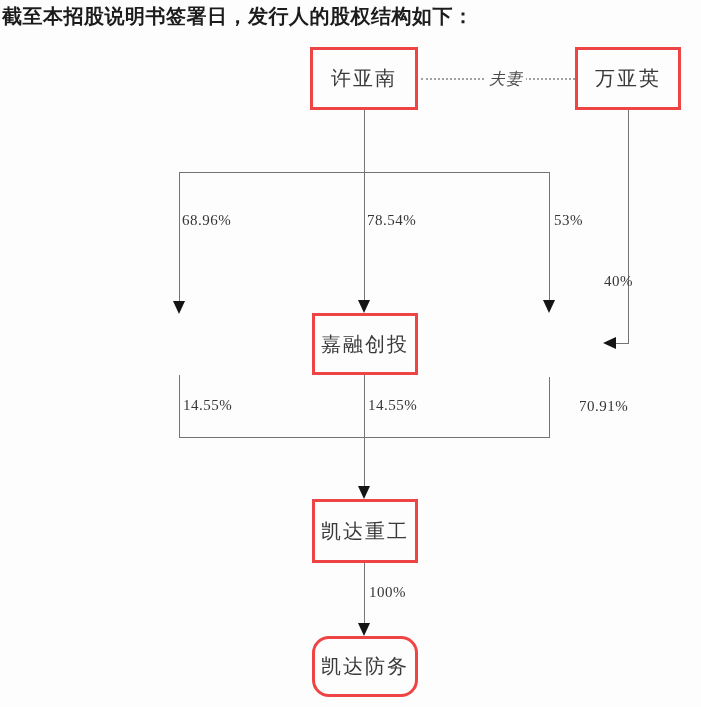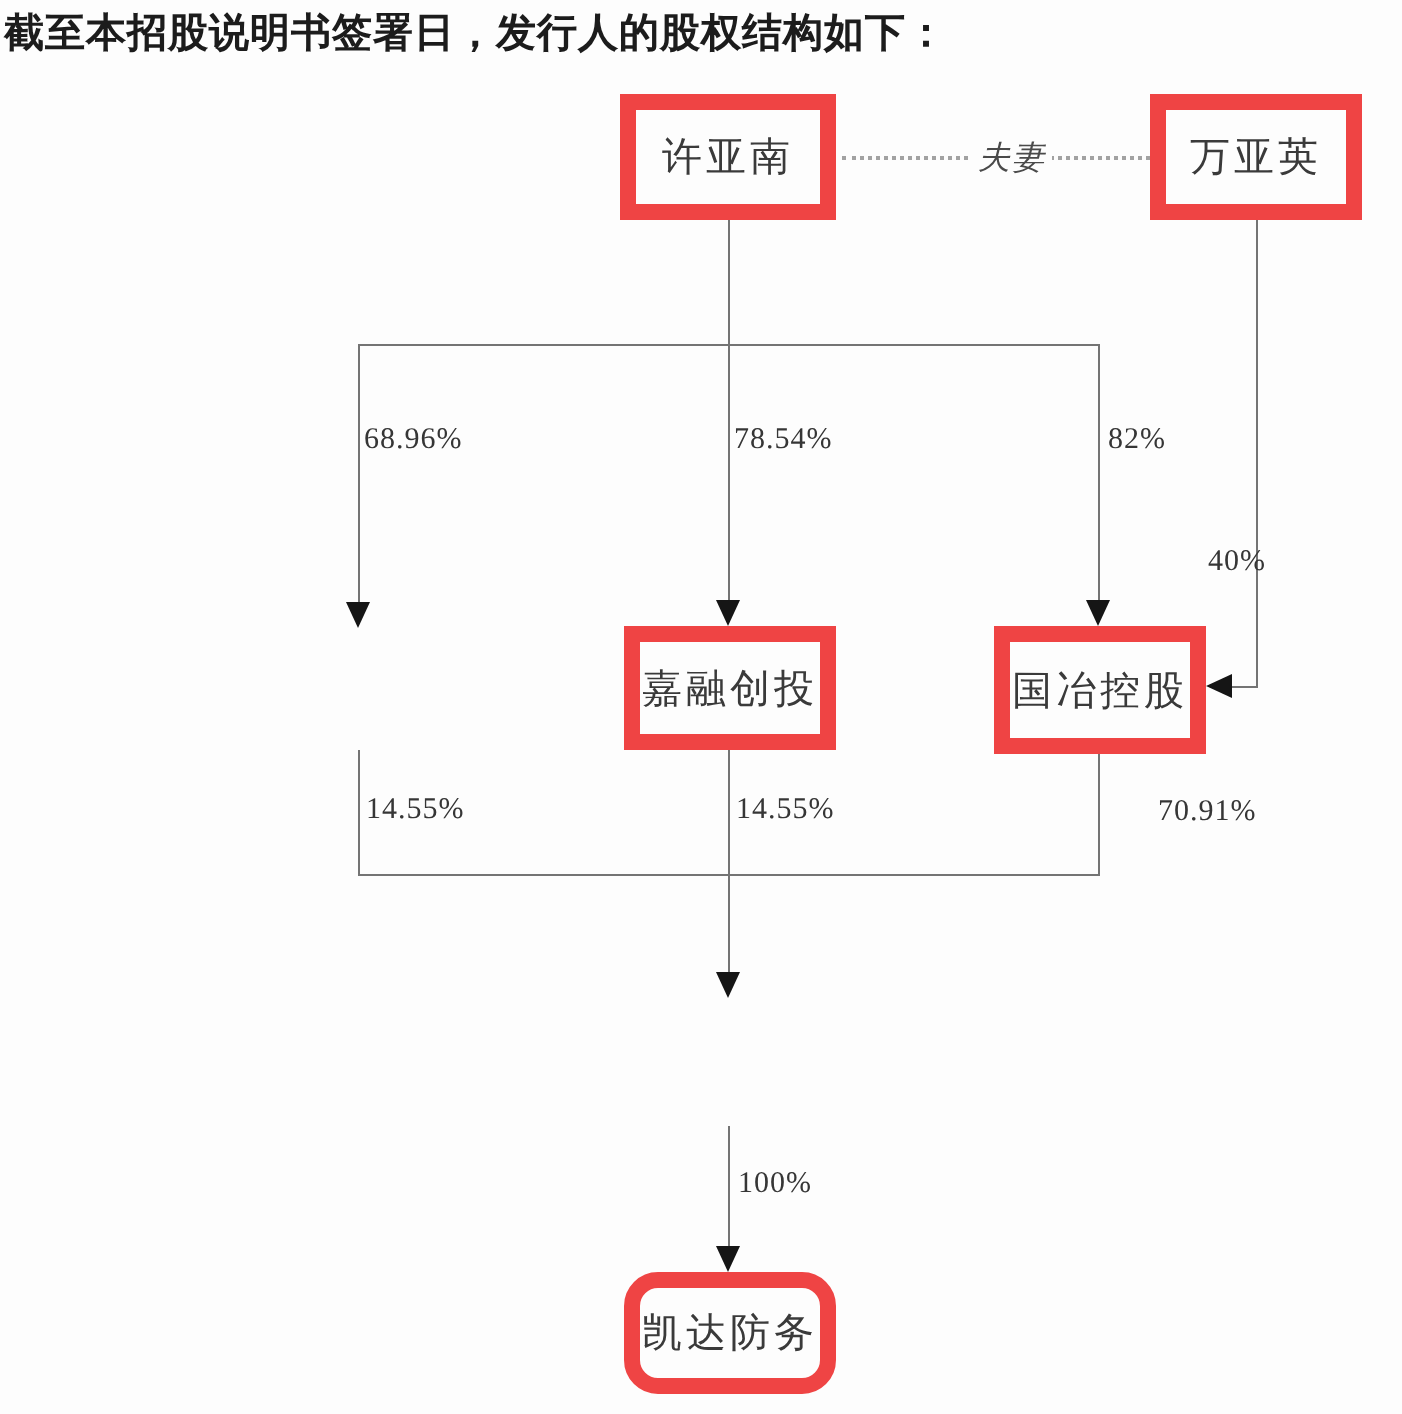--- a/index.html
+++ b/index.html
@@ -11,21 +11,21 @@
     overflow:hidden;
   }
   .stage{position:absolute;left:0;top:0;width:701px;height:552px;}
   .title{
     position:absolute;left:2px;top:3px;
     font-size:20px;font-weight:600;color:#1c1c1c;
     letter-spacing:0.5px;white-space:nowrap;
   }
   .box{
     position:absolute;
-    border:8px solid #ef4444;
+    border:3px solid #ef4444;
     background:#fdfdfd;
     display:flex;align-items:center;justify-content:center;
     font-size:20px;color:#3a3a3a;letter-spacing:2px;
     box-sizing:border-box;white-space:nowrap;
   }
   .hline{position:absolute;height:1px;background:#747474;}
   .vline{position:absolute;width:1px;background:#747474;}
   .dotline{position:absolute;height:0;border-top:2px dotted #a2a2a2;}
   .arr-d{
     position:absolute;width:0;height:0;
@@ -70,21 +70,21 @@
   <div class="arr-d" style="left:173px;top:301px;"></div>
   <div class="arr-d" style="left:358px;top:300px;"></div>
   <div class="arr-d" style="left:543px;top:300px;"></div>
 
   <div class="vline" style="left:628px;top:110px;height:234px;"></div>
   <div class="hline" style="left:616px;top:343px;width:13px;"></div>
   <div class="arr-l" style="left:603px;top:337px;"></div>
 
   <div class="pct" style="left:182px;top:212px;">68.96%</div>
   <div class="pct" style="left:367px;top:212px;">78.54%</div>
-  <div class="pct" style="left:554px;top:212px;">82%</div>
+  <div class="pct" style="left:554px;top:212px;">53%</div>
   <div class="pct" style="left:604px;top:273px;">40%</div>
 
   <div class="vline" style="left:179px;top:375px;height:63px;"></div>
   <div class="vline" style="left:364px;top:375px;height:112px;"></div>
   <div class="vline" style="left:549px;top:377px;height:61px;"></div>
   <div class="hline" style="left:179px;top:437px;width:371px;"></div>
   <div class="arr-d" style="left:358px;top:486px;"></div>
 
   <div class="pct" style="left:183px;top:397px;">14.55%</div>
   <div class="pct" style="left:368px;top:397px;">14.55%</div>
@@ -96,20 +96,20 @@
 
   <div class="box" style="left:310px;top:47px;width:108px;height:63px;">
     <span>许亚南</span>
   </div>
   <div class="box" style="left:575px;top:47px;width:106px;height:63px;">
     <span>万亚英</span>
   </div>
   <div class="box" style="left:312px;top:313px;width:106px;height:62px;">
     <span>嘉融创投</span>
   </div>
-  <div class="box" style="left:497px;top:313px;width:106px;height:64px;">
-    <span>国冶控股</span>
+  <div class="box" style="left:312px;top:499px;width:106px;height:64px;">
+    <span>凯达重工</span>
   </div>
   <div class="box" style="left:312px;top:636px;width:106px;height:61px;border-radius:17px;">
     <span>凯达防务</span>
   </div>
 
 </div>
 
 </body></html>

